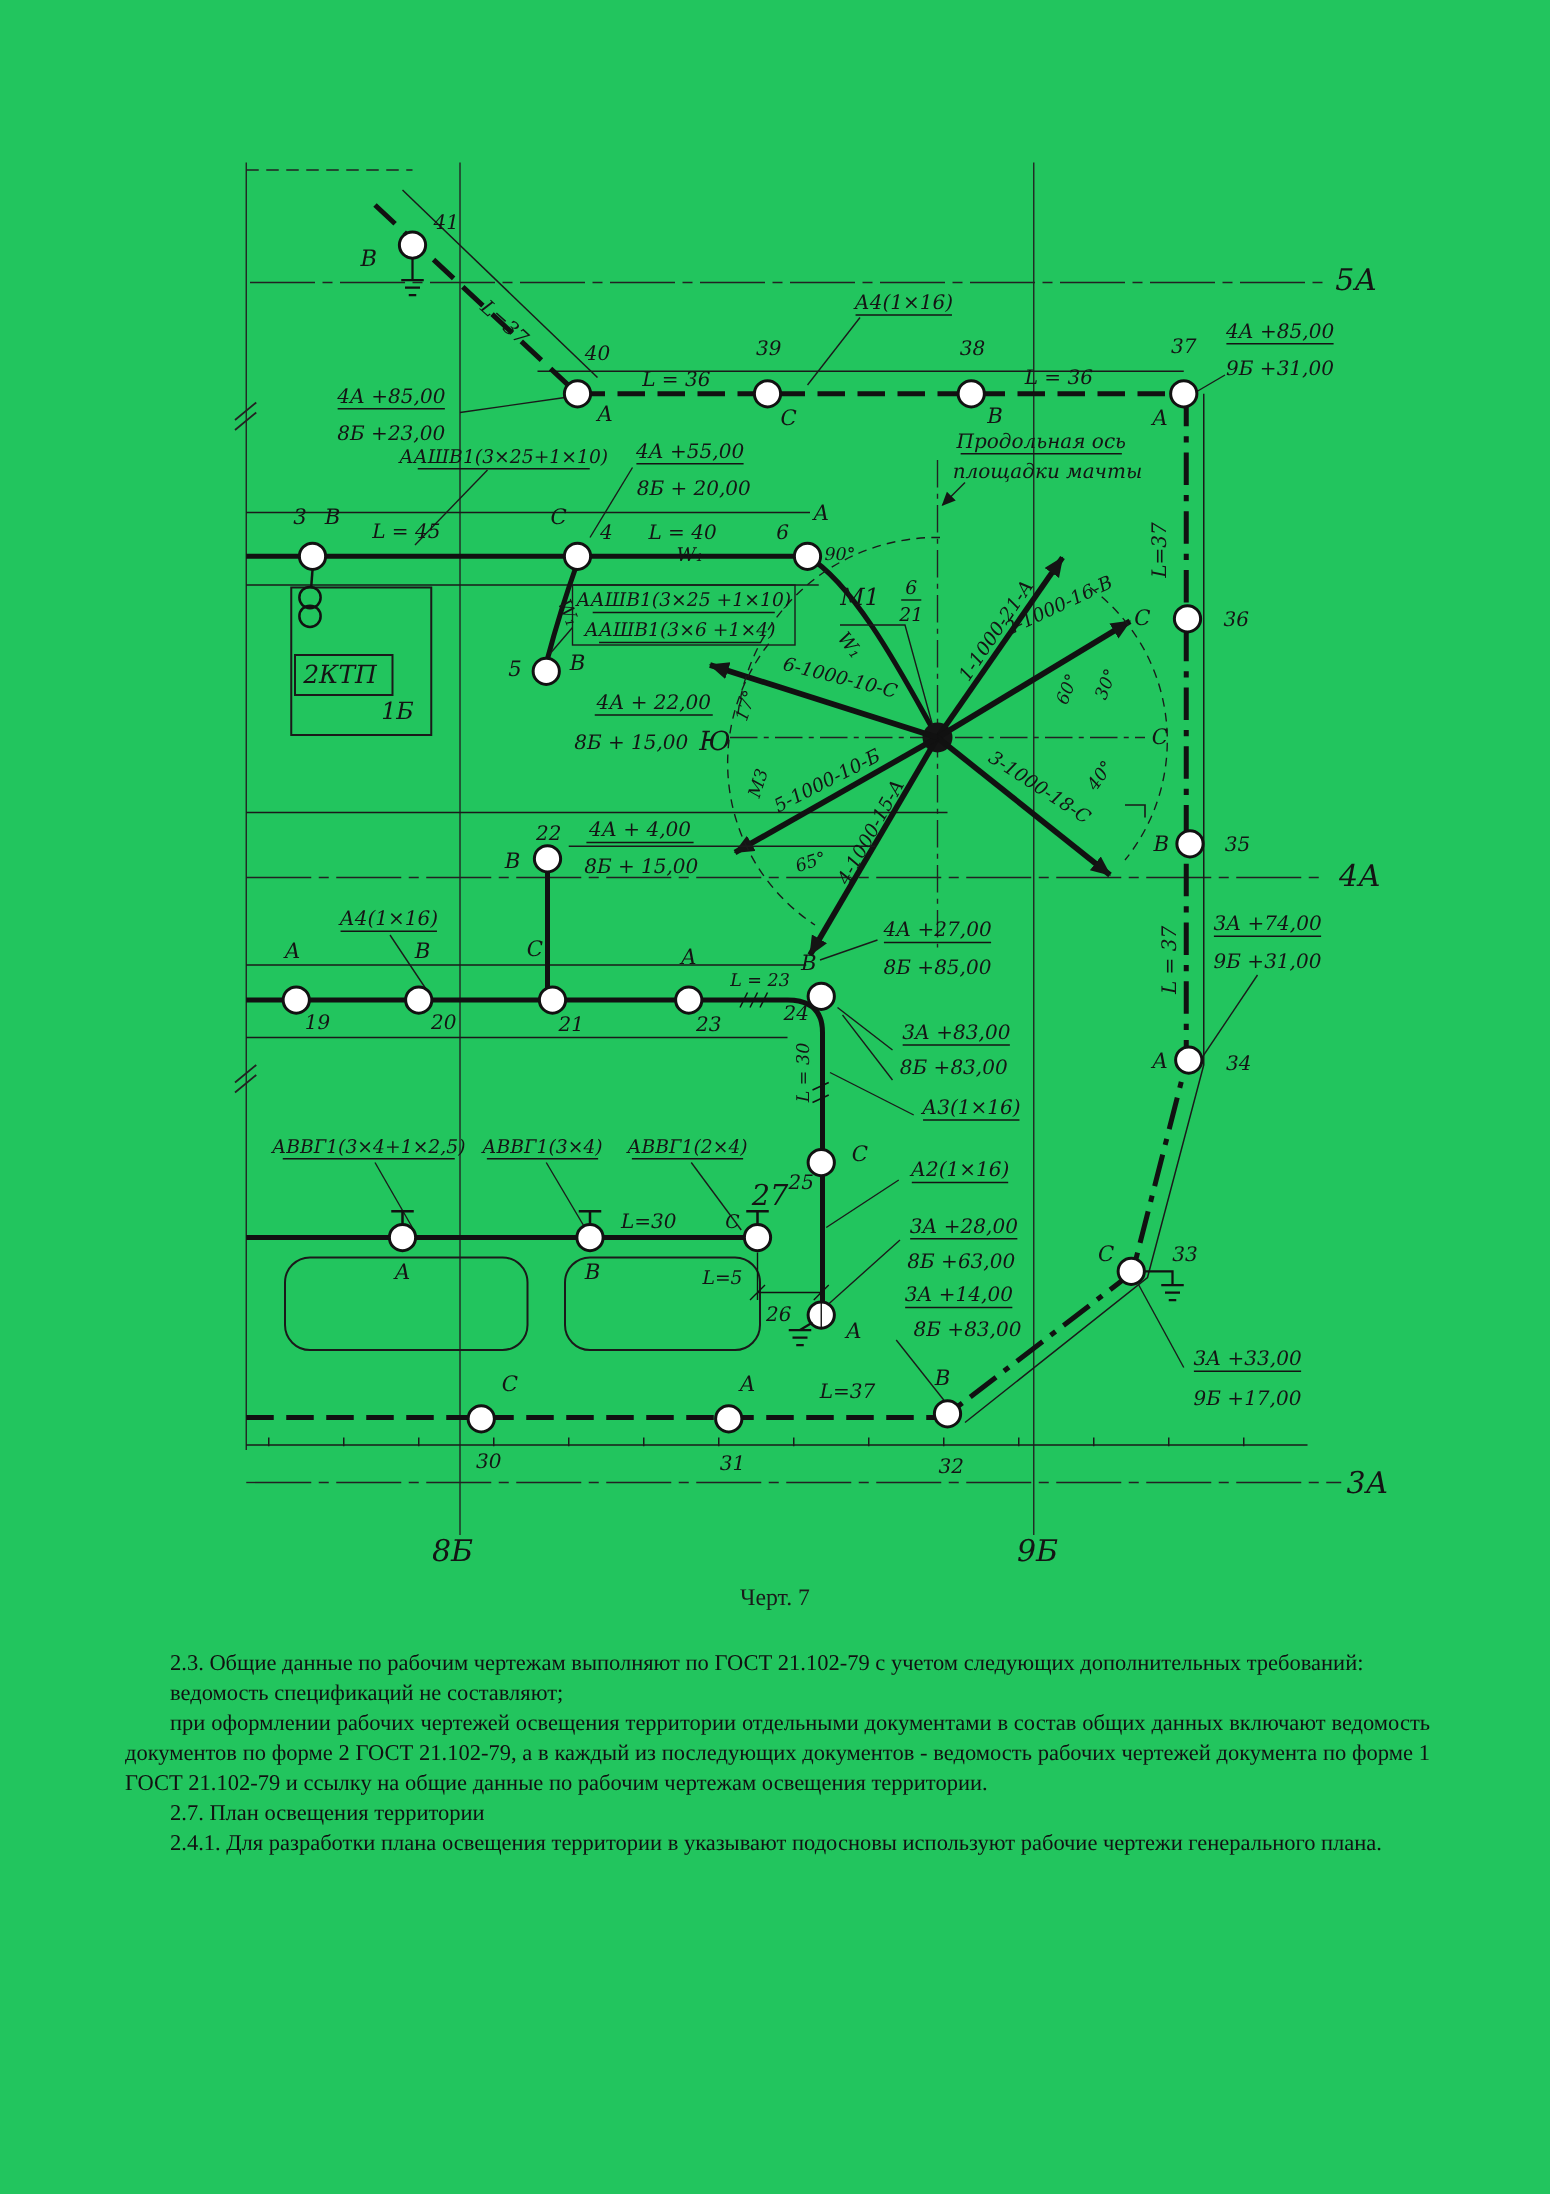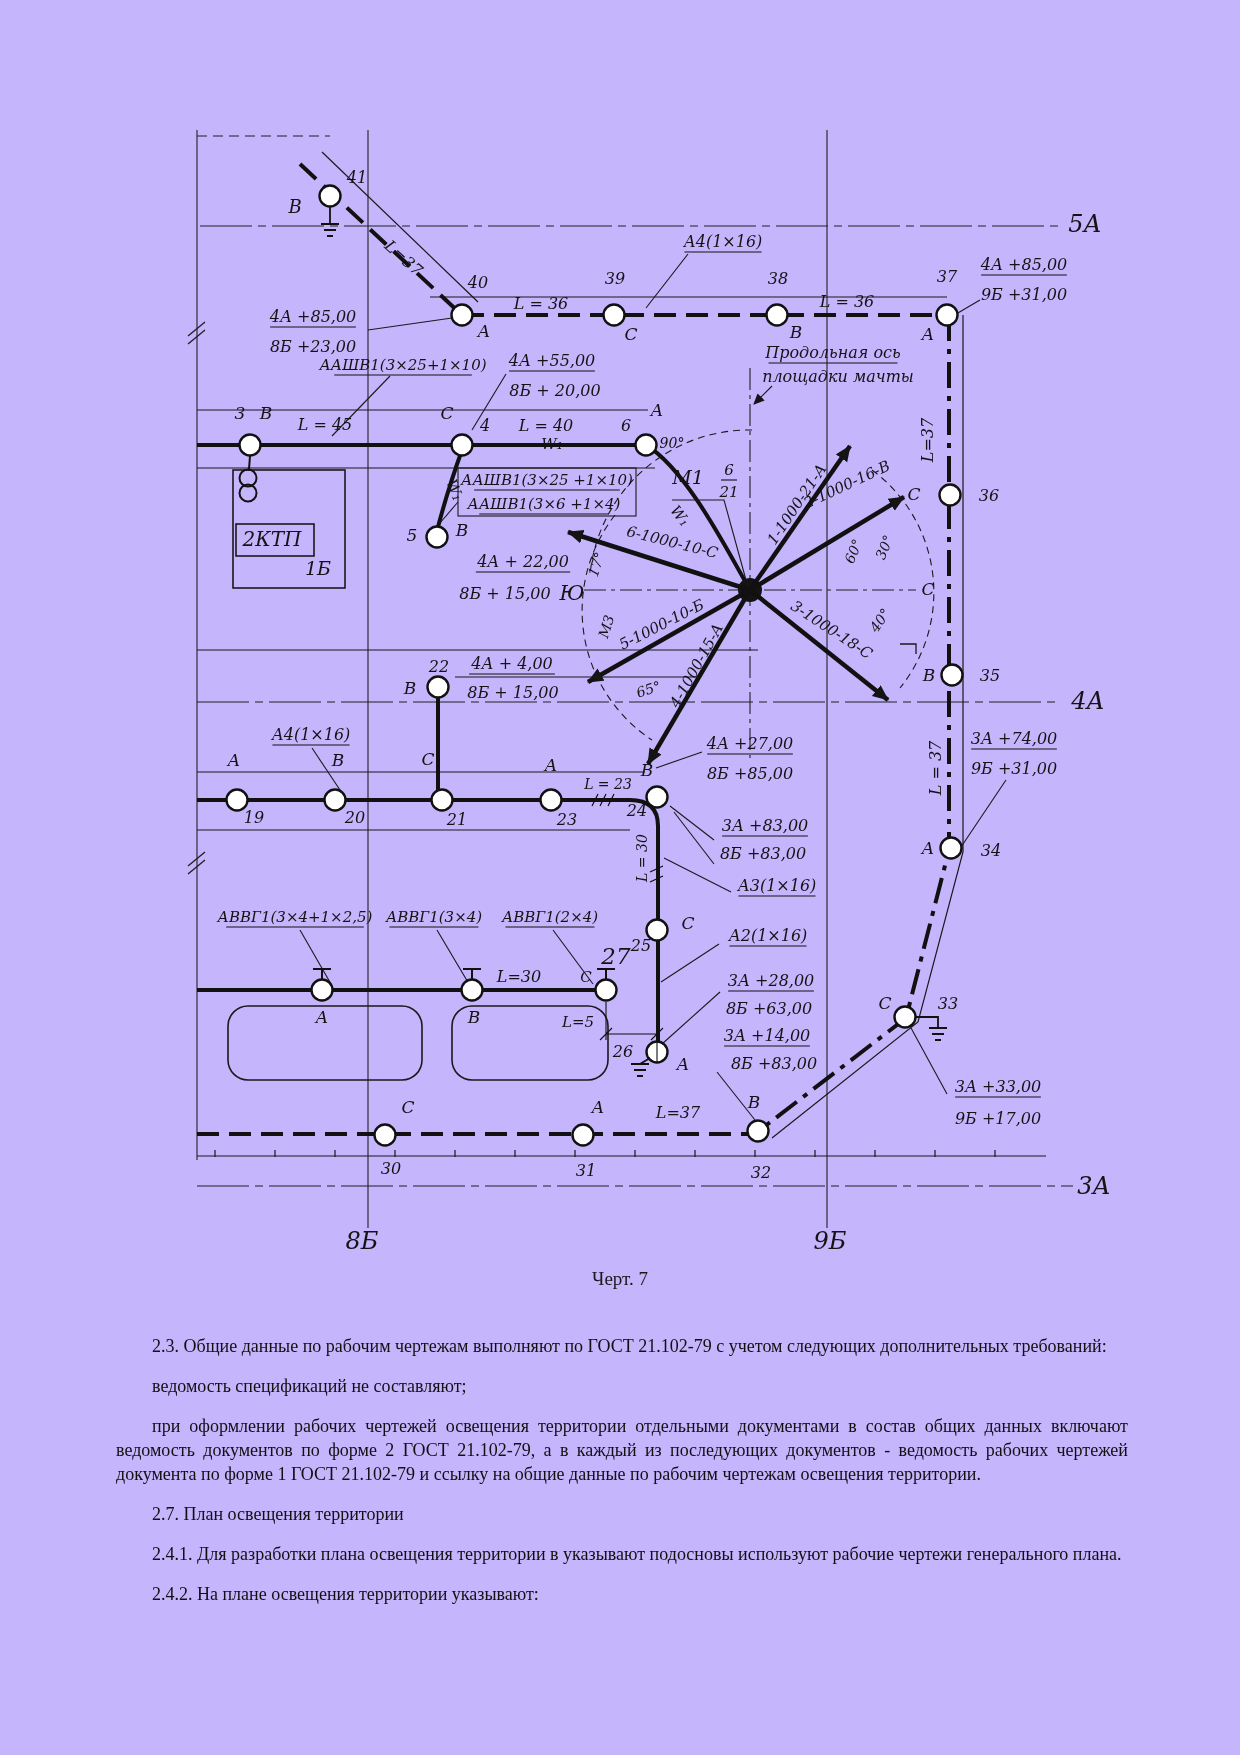--- a/index.html
+++ b/index.html
@@ -1,19 +1,19 @@
 <!DOCTYPE html>
 <html><head>
 <meta charset="utf-8">
 <style>
   html,body{margin:0;padding:0;background:#888;}
   .page{
     position:relative;
     width:1240px;height:1755px;
-    background:#c4b5fd;
+    background:#22c55e;
     margin:0 auto;
     font-family:"Liberation Serif", serif;
     color:#111;
     overflow:hidden;
   }
   svg text{
     font-family:"DejaVu Serif", serif;
     font-style:italic;
     fill:#141414;
   }
@@ -25,21 +25,21 @@
     color:#1a1a1a;
   }
   .doc-text{
     position:absolute;
     left:100px; top:1318px; width:1044px;
     font-size:18px;
     line-height:24px;
     text-align:justify;
   }
   .doc-text p{
-    margin:16px;
+    margin:0;
     text-indent:36px;
   }
 </style>
 </head>
 <body>
 
 <div class="page">
 
   <svg width="1240" height="1262" viewBox="0 0 1240 1262" style="position:absolute;left:0;top:0">
     <defs>
@@ -354,16 +354,15 @@
   </svg>
 
   <div class="figure-caption">Черт. 7</div>
 
   <div class="doc-text">
       <p>2.3. Общие данные по рабочим чертежам выполняют по ГОСТ 21.102-79 с учетом следующих дополнительных требований:</p>
       <p>ведомость спецификаций не составляют;</p>
       <p>при оформлении рабочих чертежей освещения территории отдельными документами в состав общих данных включают ведомость документов по форме 2 ГОСТ 21.102-79, а в каждый из последующих документов - ведомость рабочих чертежей документа по форме 1 ГОСТ 21.102-79 и ссылку на общие данные по рабочим чертежам освещения территории.</p>
       <p>2.7. План освещения территории</p>
       <p>2.4.1. Для разработки плана освещения территории в указывают подосновы используют рабочие чертежи генерального плана.</p>
-      <p>2.4.2. На плане освещения территории указывают:</p>
     </div>
 
 </div>
 
 </body></html>

